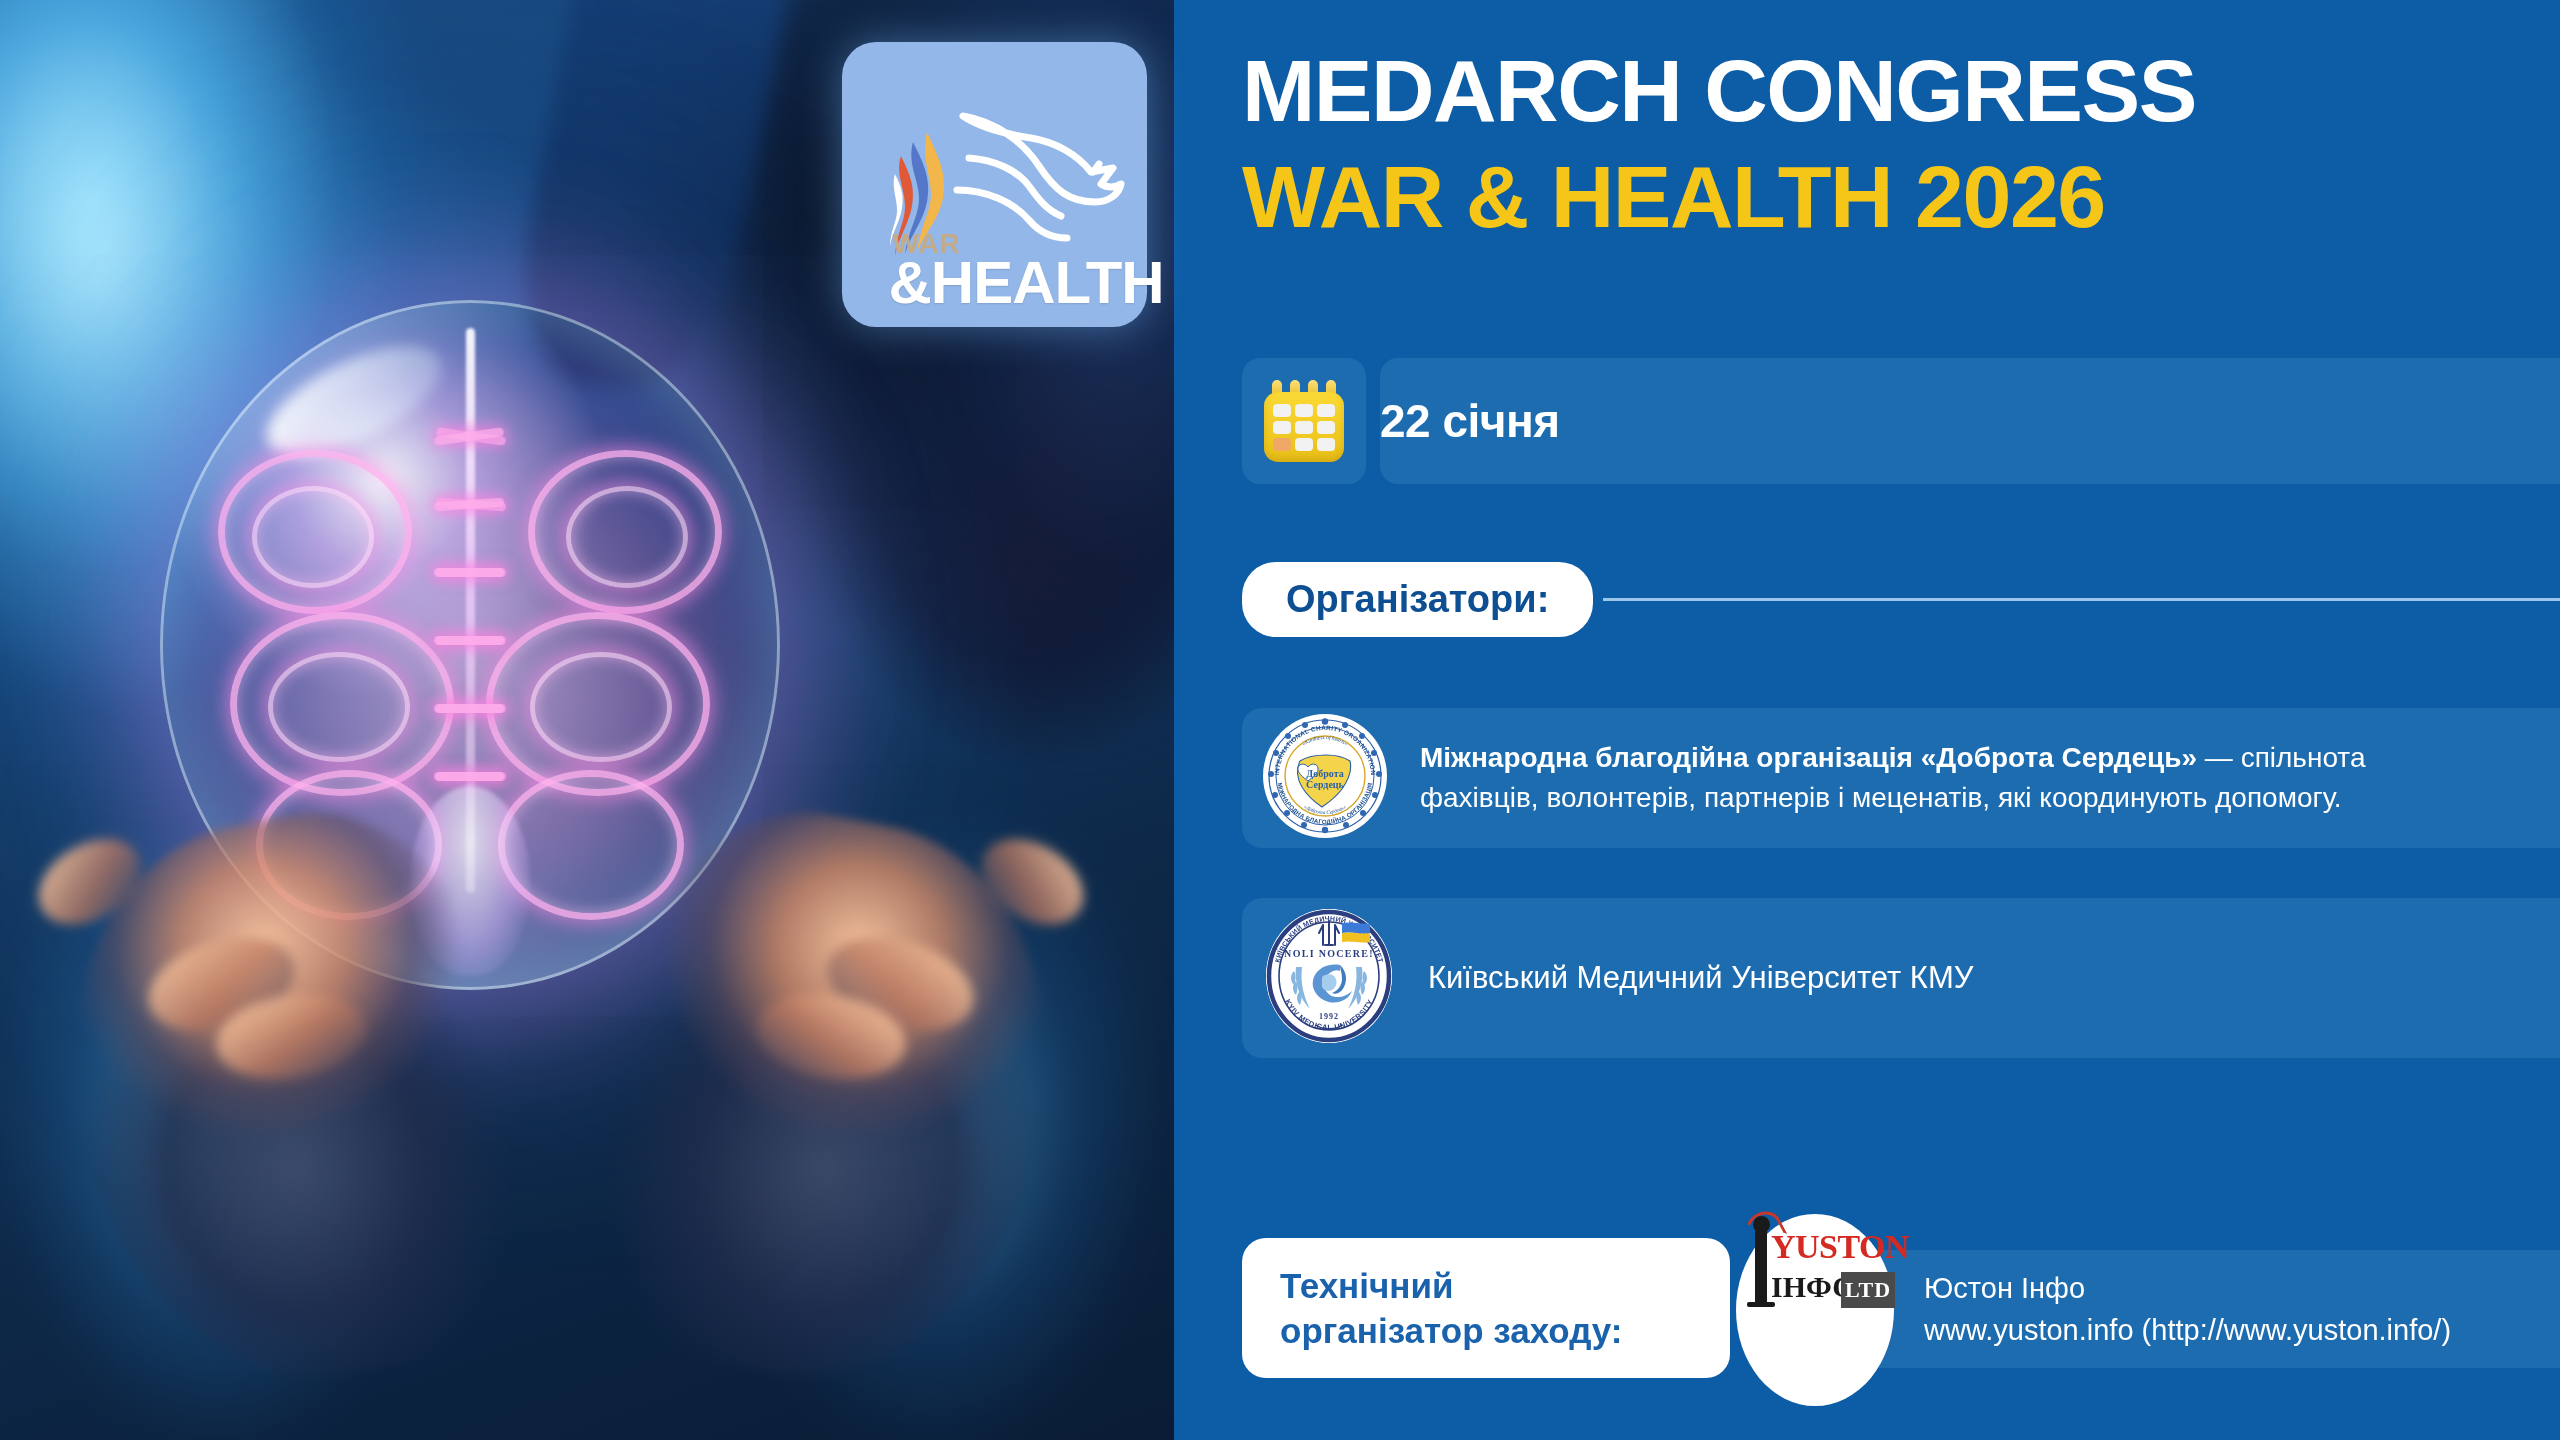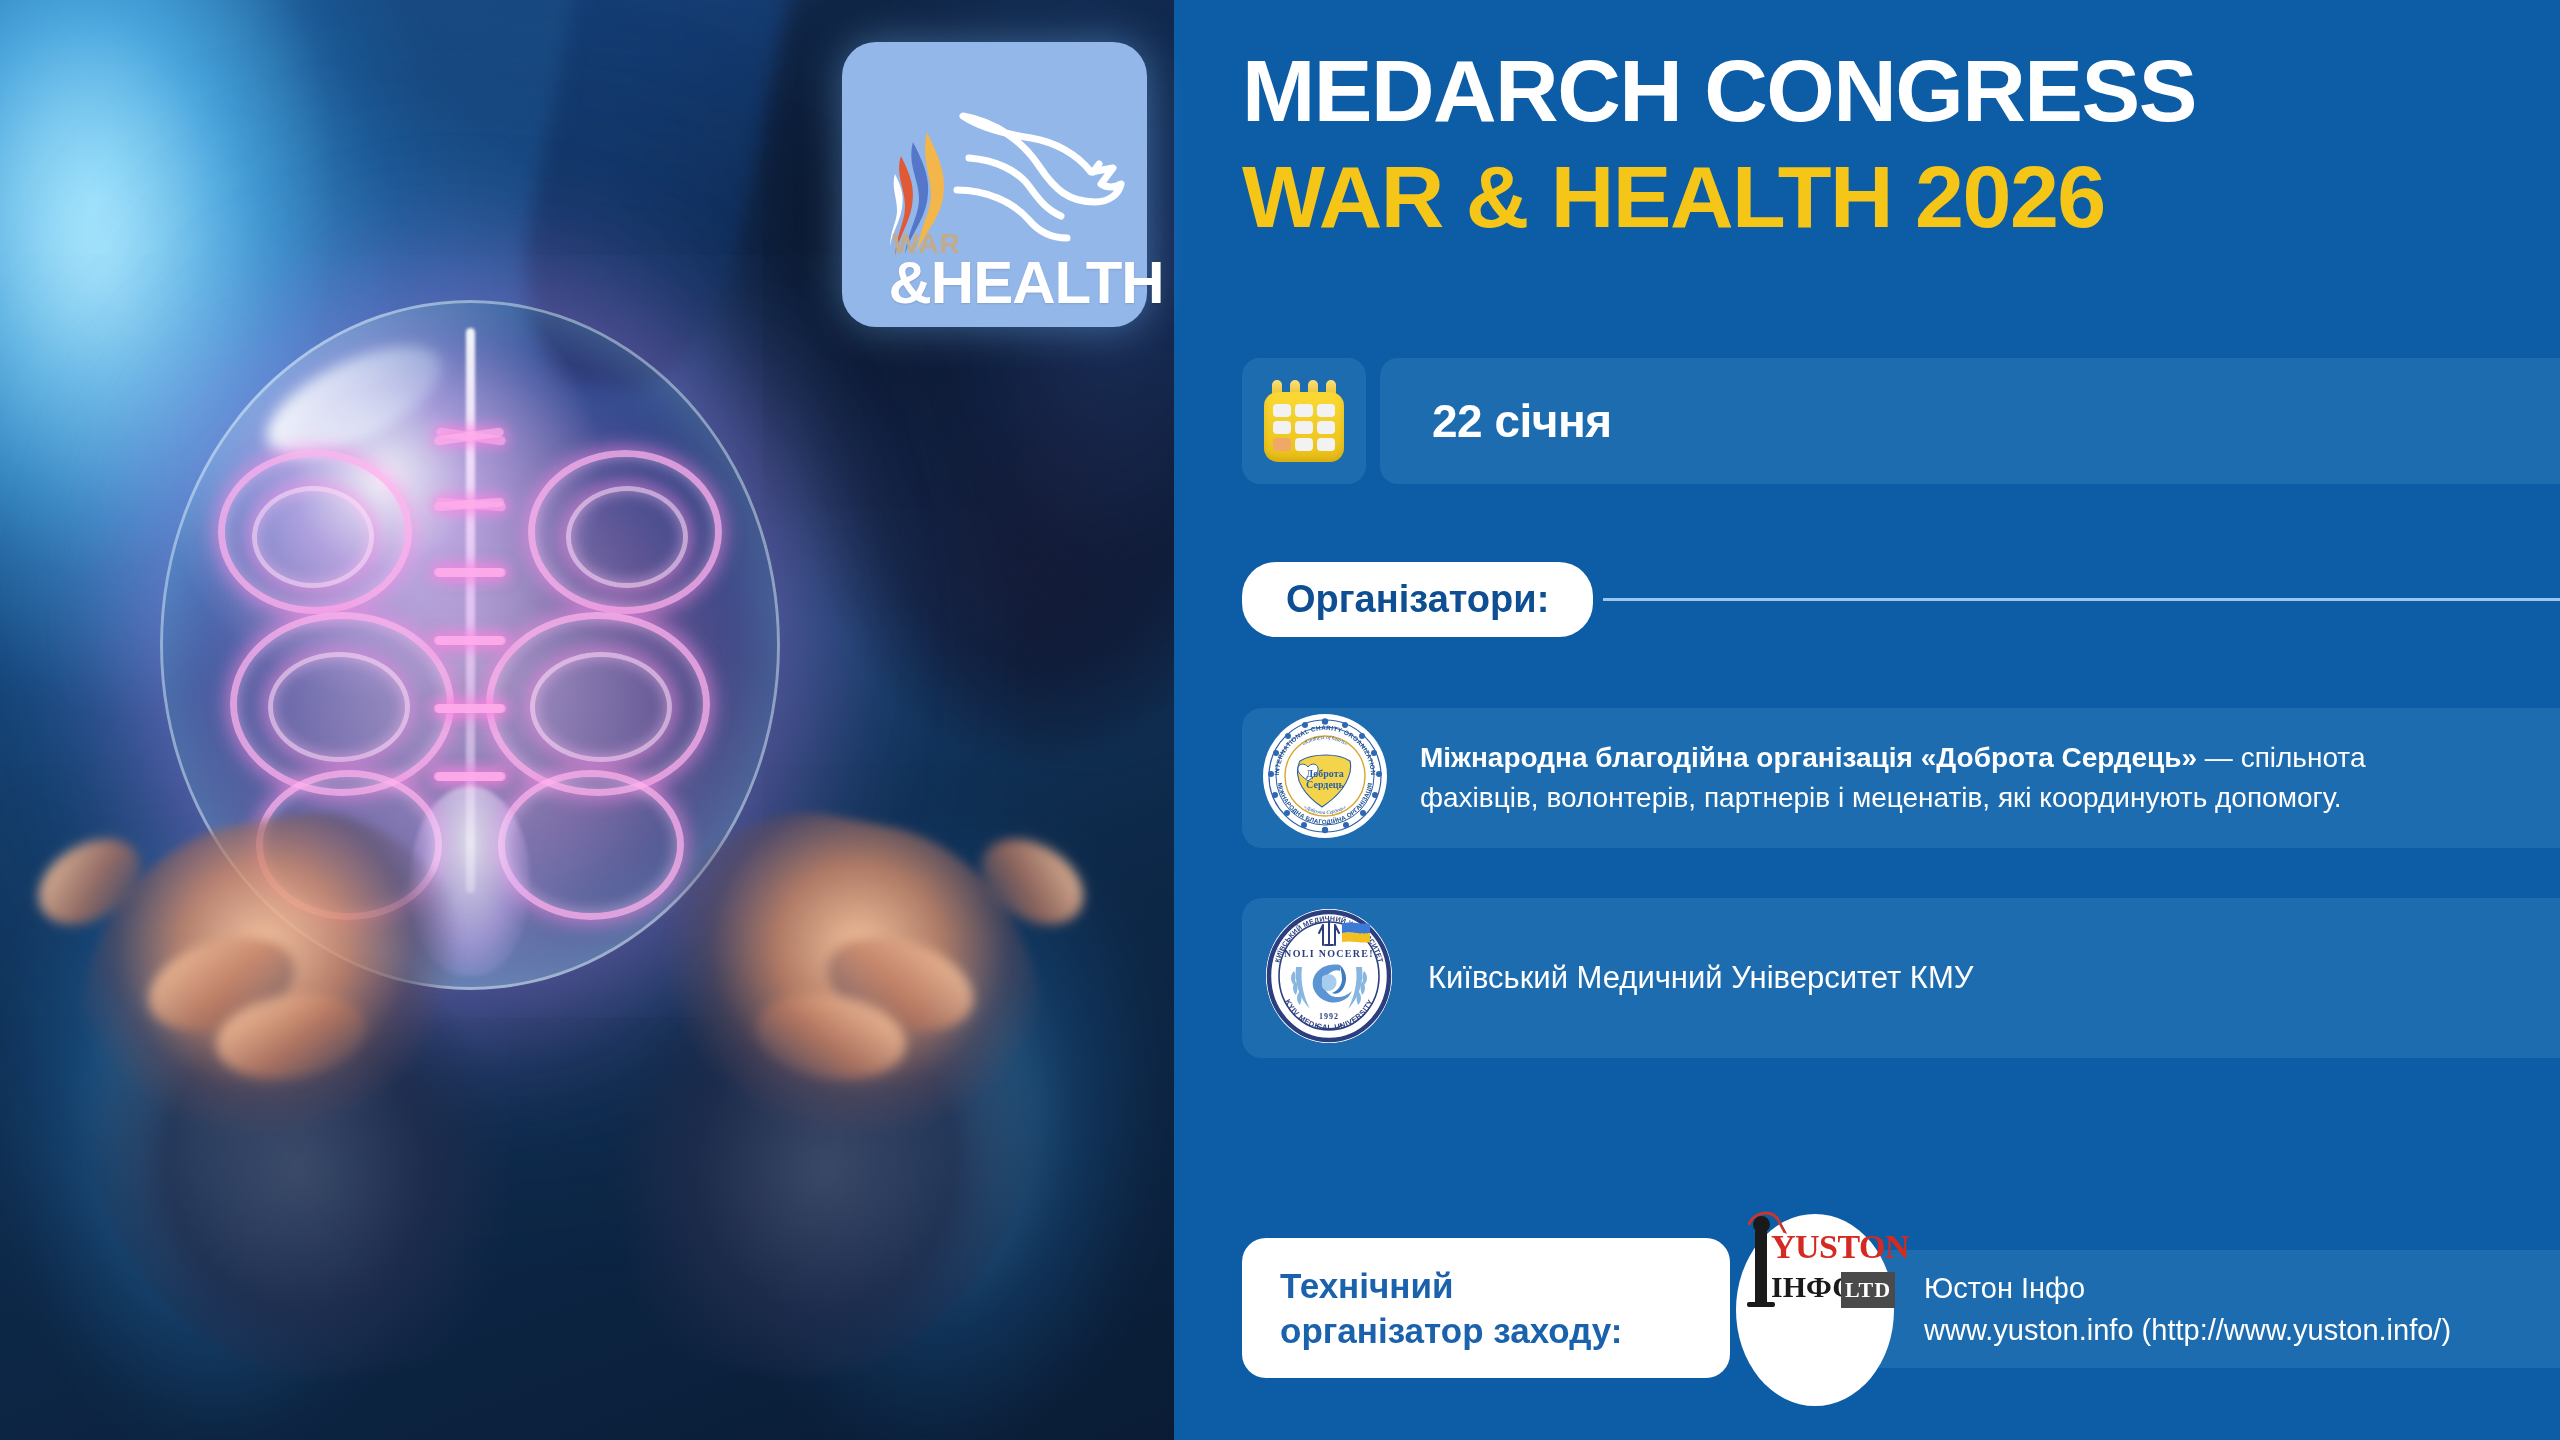--- a/index.html
+++ b/index.html
@@ -159,21 +159,21 @@
   }
   .cal-ring{
     position:absolute;top:0;width:10px;height:22px;border-radius:5px;
     background:linear-gradient(180deg,#fde17a,#e3b412);
   }
   .cal-cells{position:absolute;left:9px;top:24px;width:62px;display:grid;grid-template-columns:repeat(3,1fr);gap:4px;}
   .cal-cells i{display:block;height:13px;border-radius:4px;background:#f2f2f2;}
   .cal-cells i.hot{background:#f0a868;}
   .date-card{
     flex:1;margin-left:14px;background:#1d6cb0;border-radius:18px 0 0 18px;
-    display:flex;align-items:center;padding-left:52px;gap:22px;
+    display:flex;align-items:center;gap:22px;
   }
   .date-main{font-size:46px;font-weight:700;color:#fff;white-space:nowrap;letter-spacing:-.5px;}
   .date-sub{font-size:33px;font-weight:400;color:#fff;white-space:nowrap;}
 
   
   .org-head{position:absolute;left:68px;top:562px;right:0;display:flex;align-items:center;}
   .org-pill{
     background:#fff;border-radius:34px;padding:16px 44px;flex:none;
     font-size:38px;font-weight:700;color:#0d4f92;white-space:nowrap;
     font-family:"Liberation Sans",sans-serif;

